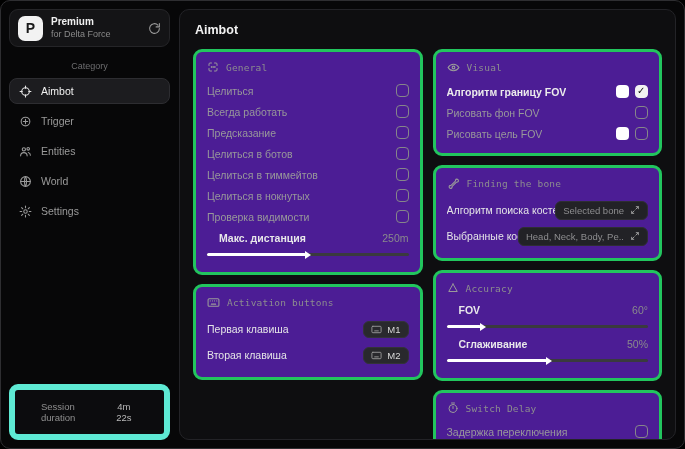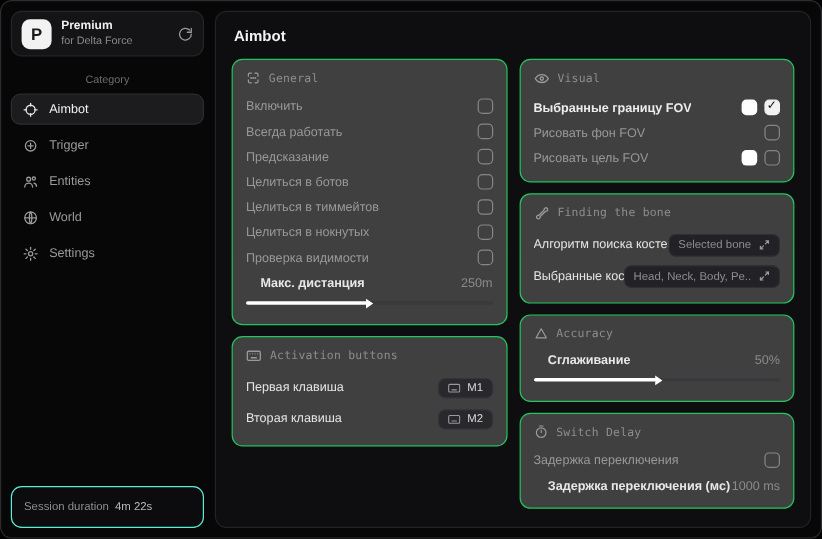--- a/index.html
+++ b/index.html
@@ -32,34 +32,34 @@
   .category-label{font-size:9px;color:#6d6d6f;margin:14px 6px 7px 6px;text-align:center;}
   .nav-item{
     display:flex;align-items:center;gap:9px;height:26px;padding:0 9px;
     border-radius:8px;color:#9a9a9a;font-size:10.5px;margin-bottom:4px;
     border:1px solid transparent;cursor:pointer;
   }
   .nav-item.active{background:#1c1c1f;border-color:#2d2d31;color:#f0f0f0;}
   .nav-item.active .icon{color:#e8e8e8;}
   .side-spacer{flex:1;}
   .session-card{
-    border:1px solid #5eead4;border-radius:9px;background:#0c0c0e;
-    padding:11px 10px;font-size:9.5px;color:#8f8f8f;display:flex;gap:5px;
+    border:6px solid #5eead4;border-radius:9px;background:#0c0c0e;
+    padding:11px 26px;font-size:9.5px;color:#8f8f8f;display:flex;gap:5px;
   }
   .session-card .val{color:#b9b9b9;text-align:center;}
   
   .main{
     flex:1;background:#0e0e10;border:1px solid #232327;border-radius:10px;
     padding:11px 13px;display:flex;flex-direction:column;overflow:hidden;
   }
   .page-title{font-size:12.5px;font-weight:bold;color:#f2f2f2;margin:2px 2px 12px 2px;}
   .columns{display:flex;gap:10px;flex:1;min-height:0;}
   .col{flex:1;display:flex;flex-direction:column;gap:9px;min-width:0;}
   .card{
-    background:#404040;border:1px solid #22c55e;border-radius:9px;
+    background:#4c1d95;border:3px solid #22c55e;border-radius:9px;
     padding:9px 11px;
   }
   .card-header{
     display:flex;align-items:center;gap:7px;color:#8d8d8f;
     font-family:"DejaVu Sans Mono","Liberation Mono",monospace;
     font-size:9.5px;margin-bottom:7px;letter-spacing:0.2px;
   }
   .row{
     display:flex;align-items:center;justify-content:space-between;
     height:21px;color:#98989a;font-size:10.5px;white-space:nowrap;
@@ -199,21 +199,21 @@
                   <path d="M4 9V6a2 2 0 0 1 2-2h3M15 4h3a2 2 0 0 1 2 2v3M20 15v3a2 2 0 0 1-2 2h-3M9 20H6a2 2 0 0 1-2-2v-3"></path>
                   <circle cx="8.5" cy="12" r="0.6" fill="currentColor"></circle>
                   <circle cx="12" cy="12" r="0.6" fill="currentColor"></circle>
                   <circle cx="15.5" cy="12" r="0.6" fill="currentColor"></circle>
                 </svg>
             </span>
             <span>General</span>
           </div>
 
           <div class="row">
-            <span class="lbl">Включить</span>
+            <span class="lbl">Целиться</span>
             <span class="checkbox"></span>
           </div>
           <div class="row">
             <span class="lbl">Всегда работать</span>
             <span class="checkbox"></span>
           </div>
           <div class="row">
             <span class="lbl">Предсказание</span>
             <span class="checkbox"></span>
           </div>
@@ -289,21 +289,21 @@
             <span class="icon">
               <svg width="13" height="13" viewBox="0 0 24 24" fill="none" stroke="currentColor" stroke-width="2" stroke-linecap="round">
                   <path d="M2 12s3.5-6 10-6 10 6 10 6-3.5 6-10 6S2 12 2 12z"></path>
                   <circle cx="12" cy="12" r="2.5"></circle>
                 </svg>
             </span>
             <span>Visual</span>
           </div>
 
           <div class="row active">
-            <span class="lbl">Выбранные границу FOV</span>
+            <span class="lbl">Алгоритм границу FOV</span>
             <span class="controls">
               <span class="swatch" style="background: rgb(255, 255, 255);"></span>
               <span class="checkbox checked"></span>
             </span>
           </div>
           <div class="row">
             <span class="lbl">Рисовать фон FOV</span>
             <span class="controls">
               <span class="checkbox"></span>
             </span>
@@ -354,20 +354,29 @@
         <section class="card">
           <div class="card-header">
             <span class="icon">
               <svg width="12" height="12" viewBox="0 0 24 24" fill="none" stroke="currentColor" stroke-width="2" stroke-linecap="round" stroke-linejoin="round">
                   <path d="M12 4l8.5 15h-17L12 4z"></path>
                 </svg>
             </span>
             <span>Accuracy</span>
           </div>
 
+          <div class="slider-row">
+            <div class="slider-head">
+              <span class="s-lbl">FOV</span>
+              <span class="s-val">60°</span>
+            </div>
+            <div class="track">
+              <div class="fill" style="width: 17%;"></div>
+            </div>
+          </div>
 
           <div class="slider-row">
             <div class="slider-head">
               <span class="s-lbl">Сглаживание</span>
               <span class="s-val">50%</span>
             </div>
             <div class="track">
               <div class="fill" style="width: 50%;"></div>
             </div>
           </div>

